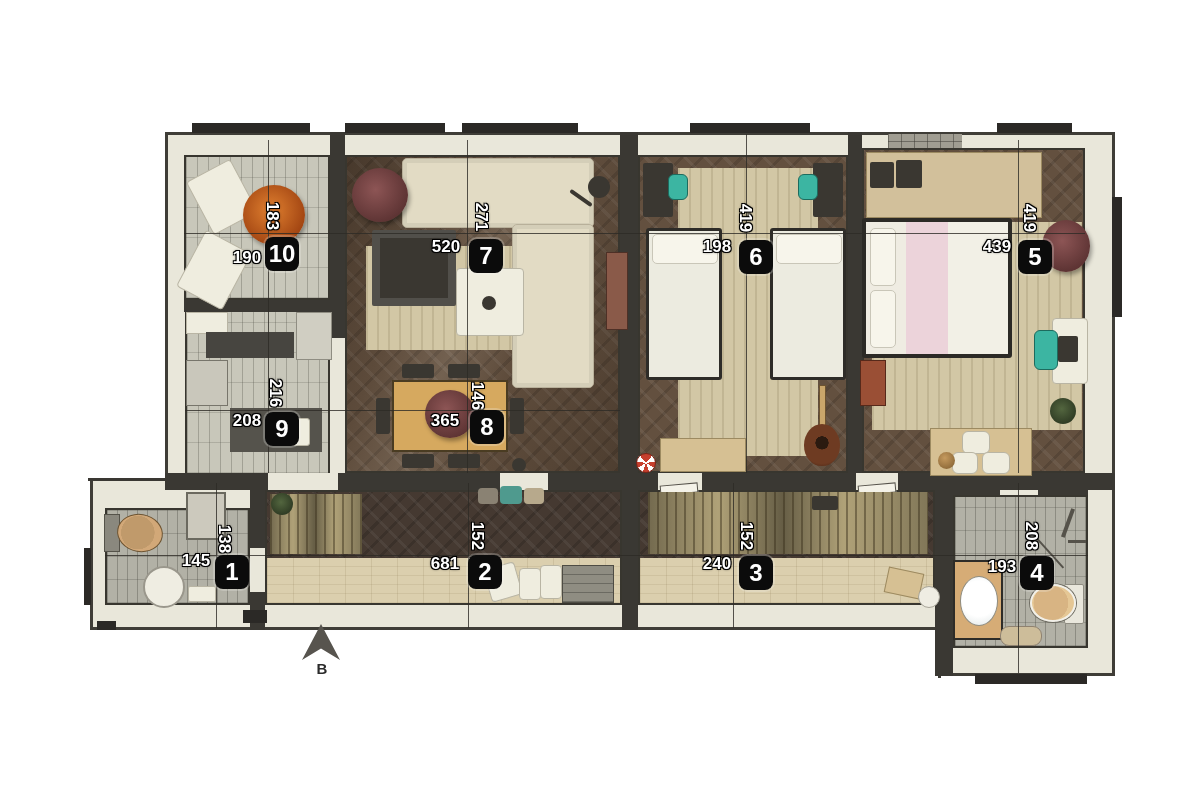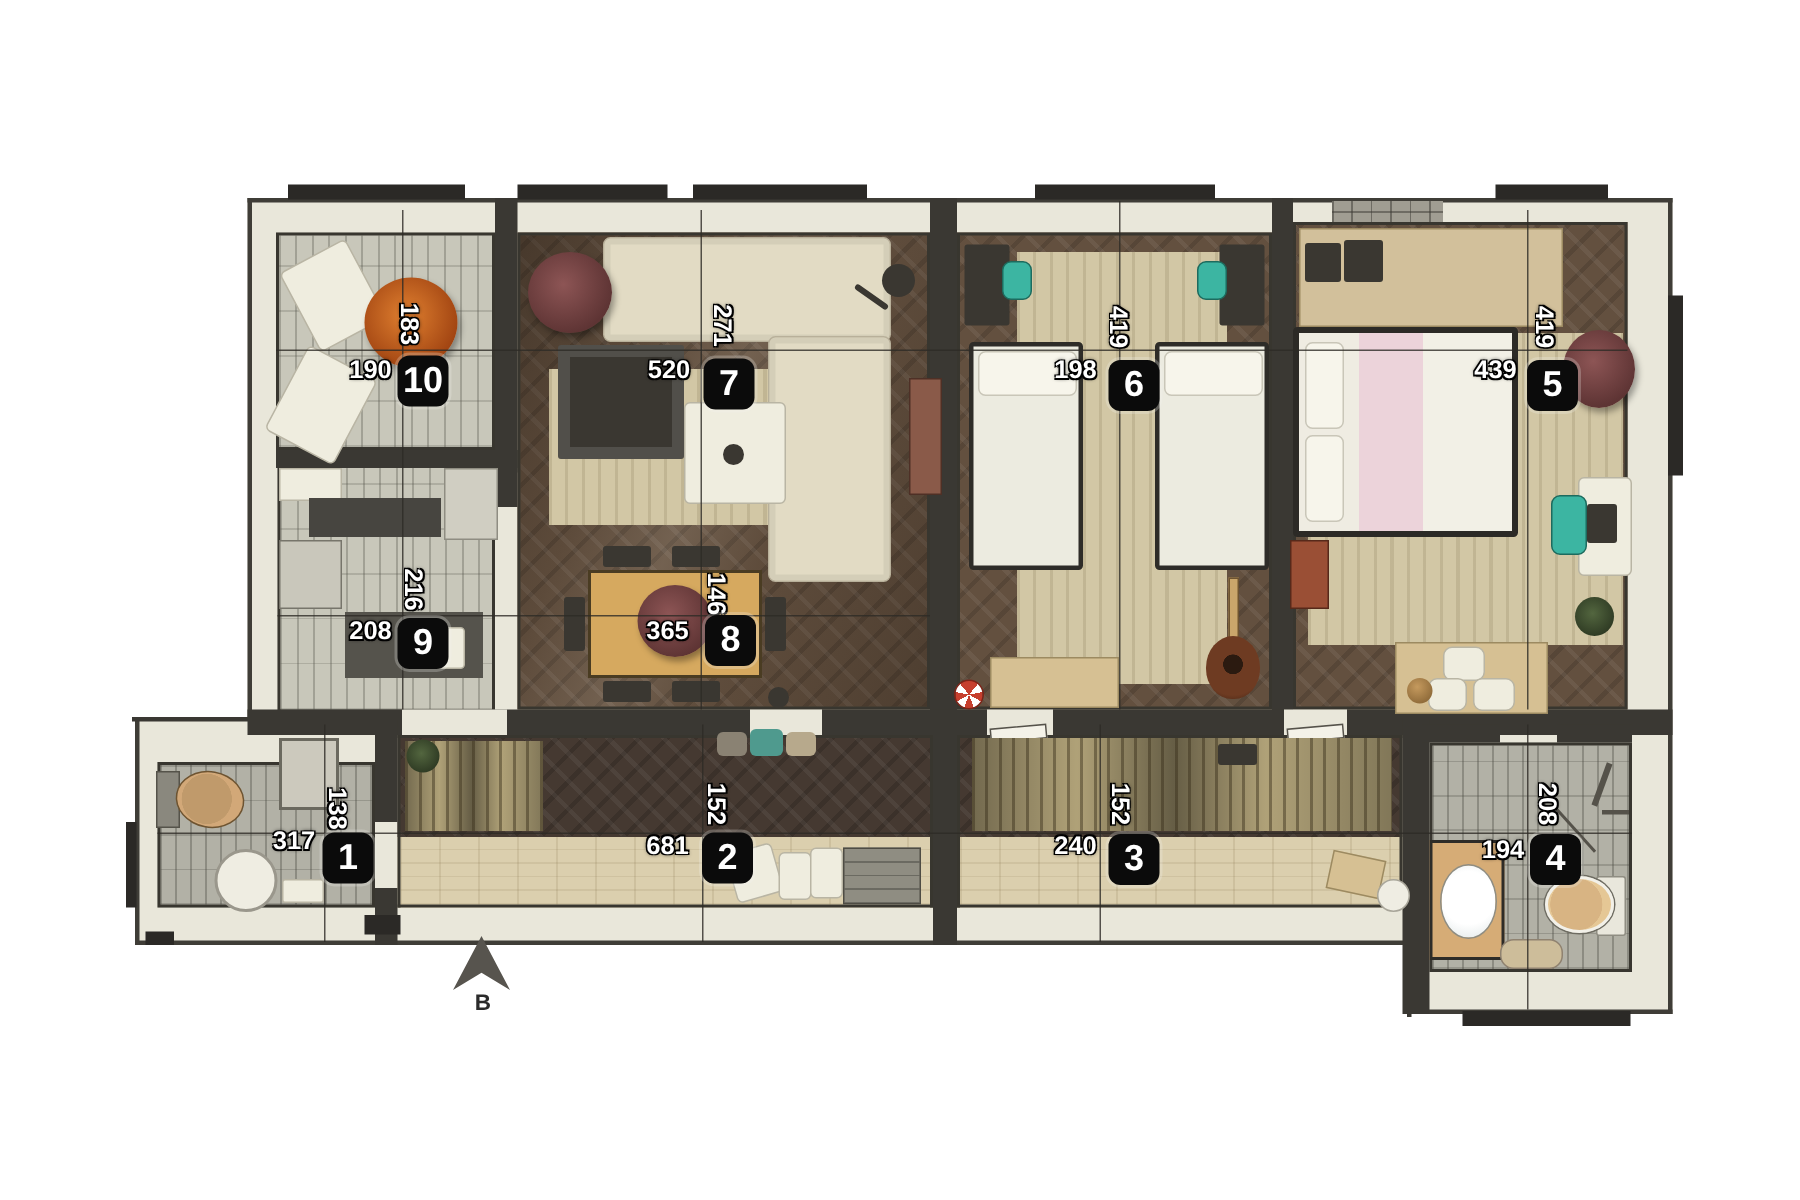--- a/index.html
+++ b/index.html
@@ -228,33 +228,33 @@
   <div class="abs xv" style="left:268px;top:140px;height:333px;"></div>
   <div class="abs xv" style="left:467px;top:140px;height:333px;"></div>
   <div class="abs xv" style="left:746px;top:134px;height:339px;"></div>
   <div class="abs xv" style="left:1018px;top:140px;height:333px;"></div>
   <div class="abs xv" style="left:216px;top:483px;height:145px;"></div>
   <div class="abs xv" style="left:468px;top:483px;height:145px;"></div>
   <div class="abs xv" style="left:733px;top:483px;height:145px;"></div>
   <div class="abs xv" style="left:1018px;top:483px;height:190px;"></div>
 
   <div class="abs dim dim-v" style="left:224px;top:539px;">138</div>
-  <div class="abs dim" style="left:196px;top:561px;">317</div>
+  <div class="abs dim" style="left:196px;top:561px;">145</div>
   <div class="abs badge" style="left:232px;top:572px;">1</div>
 
   <div class="abs dim dim-v" style="left:477px;top:536px;">152</div>
   <div class="abs dim" style="left:445px;top:564px;">681</div>
   <div class="abs badge" style="left:485px;top:572px;">2</div>
 
   <div class="abs dim dim-v" style="left:746px;top:536px;">152</div>
   <div class="abs dim" style="left:717px;top:564px;">240</div>
   <div class="abs badge" style="left:756px;top:573px;">3</div>
 
   <div class="abs dim dim-v" style="left:1031px;top:536px;">208</div>
-  <div class="abs dim" style="left:1002px;top:567px;">194</div>
+  <div class="abs dim" style="left:1002px;top:567px;">193</div>
   <div class="abs badge" style="left:1037px;top:573px;">4</div>
 
   <div class="abs dim dim-v" style="left:1029px;top:218px;">419</div>
   <div class="abs dim" style="left:997px;top:247px;">439</div>
   <div class="abs badge" style="left:1035px;top:257px;">5</div>
 
   <div class="abs dim dim-v" style="left:745px;top:218px;">419</div>
   <div class="abs dim" style="left:717px;top:247px;">198</div>
   <div class="abs badge" style="left:756px;top:257px;">6</div>
 
@@ -264,19 +264,19 @@
 
   <div class="abs dim dim-v" style="left:477px;top:396px;">146</div>
   <div class="abs dim" style="left:445px;top:421px;">365</div>
   <div class="abs badge" style="left:487px;top:427px;">8</div>
 
   <div class="abs dim dim-v" style="left:275px;top:393px;">216</div>
   <div class="abs dim" style="left:247px;top:421px;">208</div>
   <div class="abs badge" style="left:282px;top:429px;">9</div>
 
   <div class="abs dim dim-v" style="left:272px;top:216px;">183</div>
-  <div class="abs dim" style="left:247px;top:247px;">190</div>
+  <div class="abs dim" style="left:247px;top:258px;">190</div>
   <div class="abs badge" style="left:282px;top:254px;">10</div>
 
   <div class="abs compass-arrow" style="left:302px;top:624px;"></div>
   <div class="abs compass-letter" style="left:322px;top:660px;">B</div>
 
 </div>
 
 </body></html>

